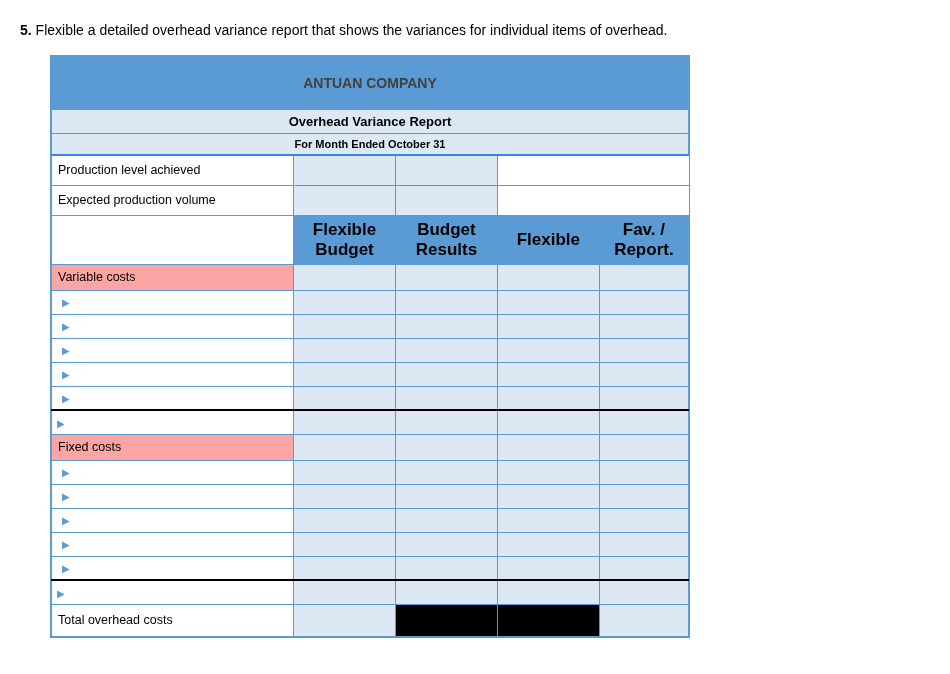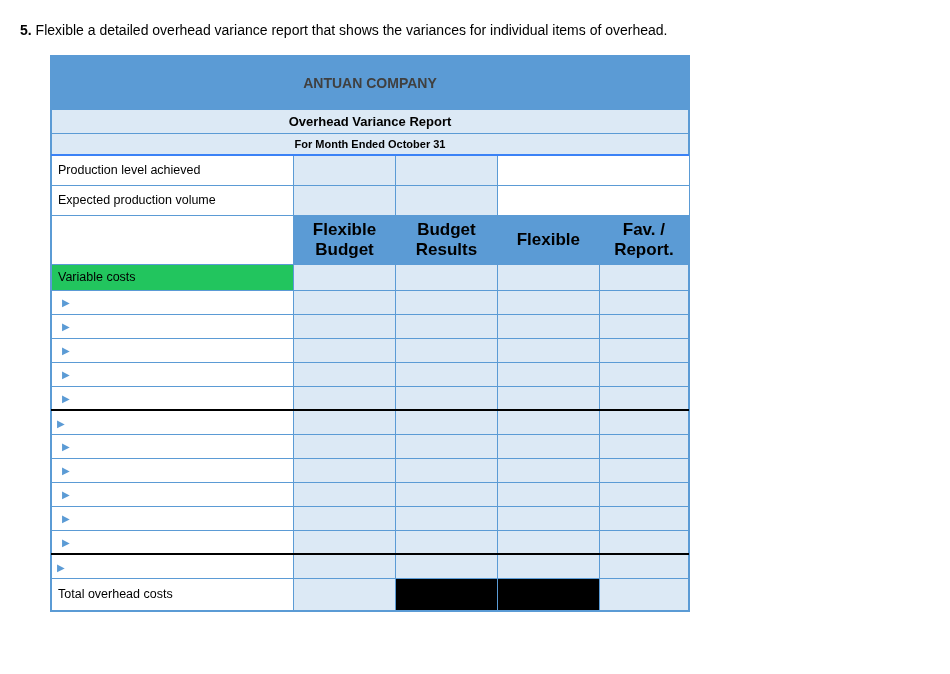--- a/index.html
+++ b/index.html
@@ -111,21 +111,21 @@
       margin-left: 7px;
     }
 
     .col-header th.label-th {
       background-color: #fff;
       border: 1px solid #5b9bd5;
     }
 
     
     .section-label td {
-      background-color: #22c55e;
+      background-color: #fca5a5;
       height: 26px;
       font-size: 12.5px;
       padding-left: 6px;
     }
 
     .section-label td.data-cell {
       background-color: #dce9f5;
     }
 
     
@@ -276,20 +276,27 @@
       </tr>
 
       <tr class="subtotal-row">
         <td class="label-cell"><span class="arrow">▶</span></td>
         <td class="data-cell"></td>
         <td class="data-cell"></td>
         <td class="data-cell"></td>
         <td class="data-cell"></td>
       </tr>
 
+      <tr class="section-label">
+        <td>Fixed costs</td>
+        <td class="data-cell"></td>
+        <td class="data-cell"></td>
+        <td class="data-cell"></td>
+        <td class="data-cell"></td>
+      </tr>
 
       <tr class="data-row">
         <td class="label-cell"><span class="arrow">▶</span></td>
         <td class="data-cell"></td>
         <td class="data-cell"></td>
         <td class="data-cell"></td>
         <td class="data-cell"></td>
       </tr>
       <tr class="data-row">
         <td class="label-cell"><span class="arrow">▶</span></td>

